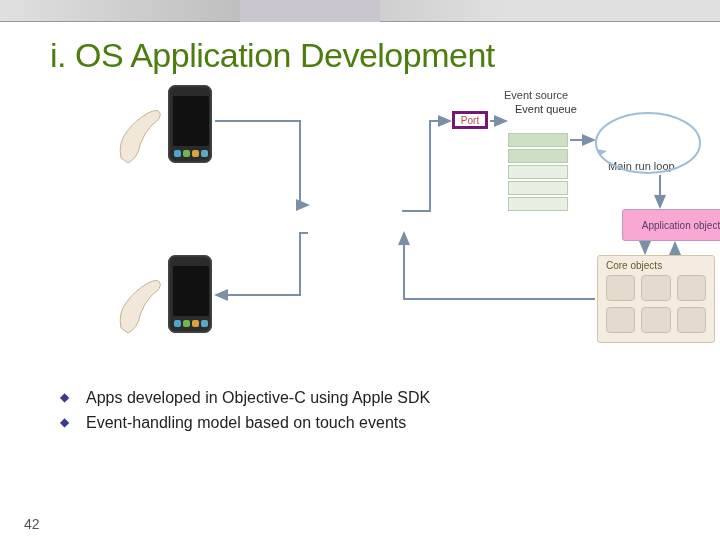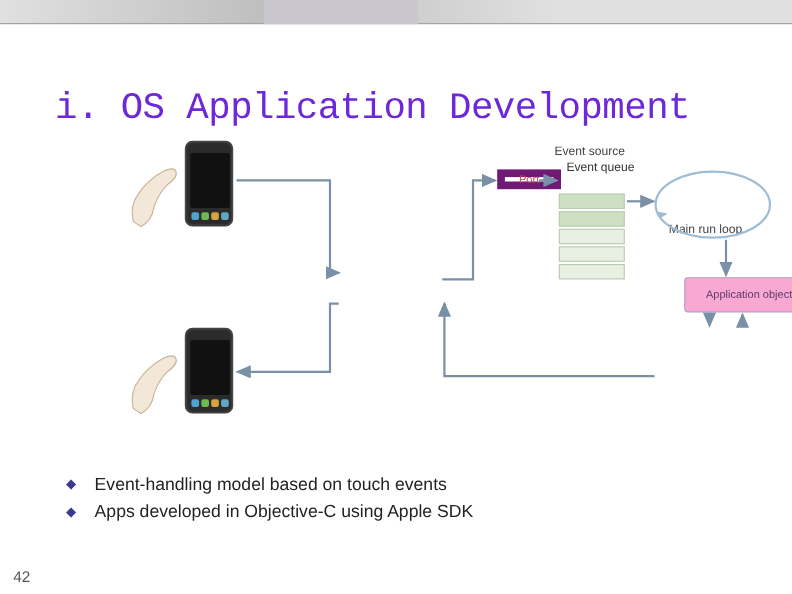--- a/index.html
+++ b/index.html
@@ -18,26 +18,25 @@
     border-bottom: 1px solid #999;
   }
   .accent {
     position: absolute;
     top: 0; left: 240px;
     width: 140px; height: 22px;
     background: #c9c6d0;
   }
   .title {
     font-size: 34px;
-    color: #6d28d9;
+    color: #4d7c0f;
     padding: 14px 0 10px 50px;
     font-weight: normal;
-    font-family: Liberation Mono, monospace;
+    font-family: Liberation Sans, sans-serif;
     letter-spacing: -0.5px;
-    margin-top: 44px;
   }
   .diagram {
     position: relative;
     width: 620px;
     height: 290px;
     margin-left: 100px;
   }
   
   .hand { position: absolute; width: 50px; height: 70px; }
   .hand svg { width: 100%; height: 100%; }
@@ -88,23 +87,23 @@
   }
 
   .event-source {
     position: absolute;
     left: 368px; top: 4px;
     font-size: 11px; color: #444; margin-left: 36px;
   }
   .port-box {
     position: absolute;
     left: 352px; top: 26px;
-    width: 58px; height: 18px;
+    width: 36px; height: 18px;
     background: #fff;
-    border: 7px solid #701a75;
+    border: 3px solid #701a75;
     font-size: 10px; color: #c24b4b;
     display: flex; align-items: center; justify-content: center;
   }
   .event-queue-label {
     position: absolute;
     left: 415px; top: 18px;
     font-size: 11px; color: #333; line-height: 1.1;
   }
   .queue {
     position: absolute;
@@ -177,21 +176,21 @@
   }
   .bullets li::before {
     content: "◆";
     position: absolute;
     left: 0; top: 2px;
     color: #3a3a8f;
     font-size: 12px;
   }
   .page-num {
     position: absolute;
-    left: 12px; bottom: 8px;
+    left: 24px; bottom: 8px;
     font-size: 14px;
     color: #555;
   }
 </style>
 </head>
 <body>
 
 <div class="top-bar">
   <div class="accent"></div>
 </div>
@@ -241,20 +240,31 @@
     <div class="slot filled"></div>
     <div class="slot"></div>
     <div class="slot"></div>
     <div class="slot"></div>
   </div>
 
   <div class="run-loop-label">Main run loop</div>
 
   <div class="app-object">Application object</div>
 
+  <div class="core-objects">
+    <div>Core objects</div>
+    <div class="grid">
+      <span></span>
+        <span></span>
+        <span></span>
+      <span></span>
+        <span></span>
+        <span></span>
+    </div>
+  </div>
 
   <svg class="wire" style="left:0; top:0; width:620px; height:290px;">
     <defs>
       <marker id="ah" markerWidth="8" markerHeight="8" refX="6" refY="3" orient="auto">
         <path d="M0,0 L7,3 L0,6 Z" fill="#7a90a6"></path>
       </marker>
     </defs>
 
     <path d="M115 36 L200 36 L200 120 L208 120" stroke="#7a90a6" stroke-width="2" fill="none" marker-end="url(#ah)"></path>
 
@@ -272,17 +282,17 @@
     <path d="M545 158 L545 168" stroke="#7a90a6" stroke-width="2" fill="none" marker-end="url(#ah)"></path>
     <path d="M575 168 L575 158" stroke="#7a90a6" stroke-width="2" fill="none" marker-end="url(#ah)"></path>
 
     <path d="M495 214 L304 214 L304 148" stroke="#7a90a6" stroke-width="2" fill="none" marker-end="url(#ah)"></path>
 
     <path d="M208 148 L200 148 L200 210 L116 210" stroke="#7a90a6" stroke-width="2" fill="none" marker-end="url(#ah)"></path>
   </svg>
 </div>
 
 <ul class="bullets">
+  <li>Apps developed in Objective-C using Apple SDK</li>
   <li>Event-handling model based on touch events</li>
-  <li>Apps developed in Objective-C using Apple SDK</li>
 </ul>
 
 <div class="page-num">42</div>
 
 </body></html>

